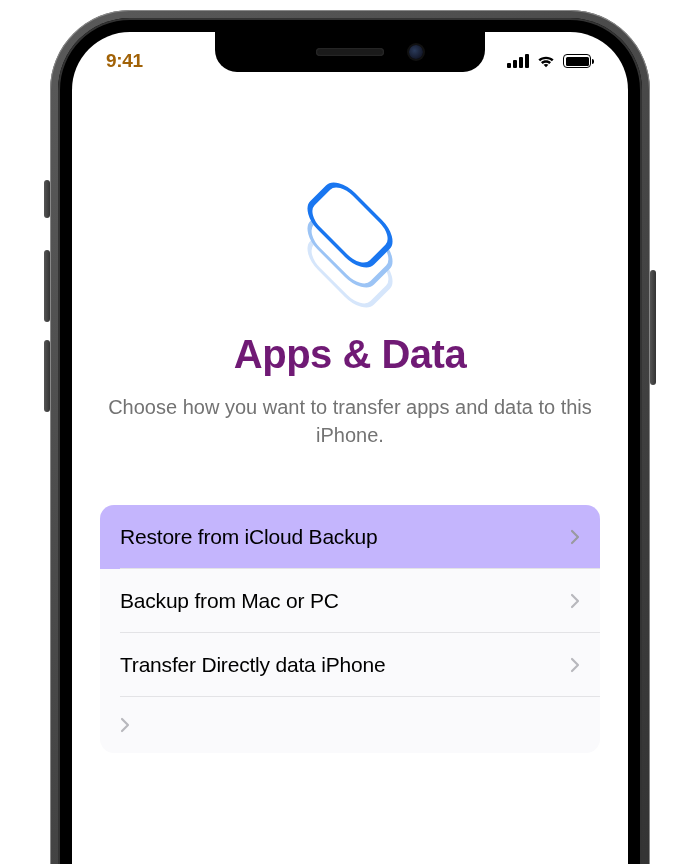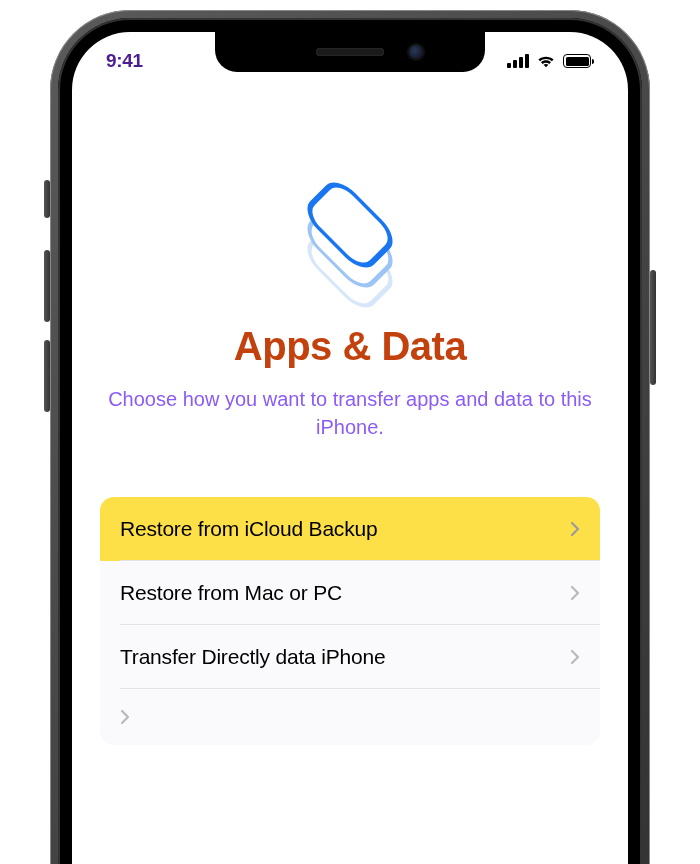--- a/index.html
+++ b/index.html
@@ -92,21 +92,21 @@
       height: 50px;
       display: flex;
       justify-content: space-between;
       align-items: center;
       padding: 0 34px;
       z-index: 5;
     }
     .status-time {
       font-size: 19px;
       font-weight: 600;
-      color: #4c1d95;
+      color: #a16207;
       letter-spacing: -0.3px;
       margin-top: 8px;
     }
     .status-icons {
       display: flex;
       align-items: center;
       gap: 7px;
       margin-top: 8px;
     }
     .signal-bars {
@@ -176,28 +176,29 @@
       transform: translateX(-50%) rotate(45deg) scaleY(0.58);
       border: 5px solid;
       background: #fff;
     }
     .layer.l3 { top: 58px; border-color: #d6e6fb; }
     .layer.l2 { top: 38px; border-color: #9cc4f5; }
     .layer.l1 { top: 18px; border-color: #1976f0; border-width: 6px;}
     .title {
       font-size: 40px;
       font-weight: 700;
-      color: #c2410c;
+      color: #701a75;
       letter-spacing: -0.5px;
       margin-bottom: 16px;
       text-align: center;
+      margin-top: 8px;
     }
     .subtitle {
       font-size: 20px;
-      color: #8b5cf6;
+      color: #737373;
       text-align: center;
       line-height: 1.4;
       margin-bottom: 56px;
       padding: 0 4px;
     }
     .options {
       width: 100%;
       border-radius: 14px;
       overflow: hidden;
       background: #fafafc;
@@ -213,21 +214,21 @@
     .option:not(:last-child)::after {
       content: "";
       position: absolute;
       bottom: 0;
       left: 20px;
       right: 0;
       height: 1px;
       background: #e3e3e6;
     }
     .option.selected {
-      background: #fde047;
+      background: #c4b5fd;
     }
     .option-label {
       font-size: 21px;
       color: #000;
       letter-spacing: -0.2px;
     }
     .chevron {
       color: #b8b8bd;
       display: flex;
     }
@@ -285,21 +286,21 @@
         <div class="options">
           <div class="option selected">
             <span class="option-label">Restore from iCloud Backup</span>
             <span class="chevron">
               <svg width="10" height="16" viewBox="0 0 10 16">
                   <path d="M2 2 L8 8 L2 14" stroke="currentColor" stroke-width="2.2" fill="none" stroke-linecap="round" stroke-linejoin="round"></path>
                 </svg>
             </span>
           </div>
           <div class="option">
-            <span class="option-label">Restore from Mac or PC</span>
+            <span class="option-label">Backup from Mac or PC</span>
             <span class="chevron">
               <svg width="10" height="16" viewBox="0 0 10 16">
                   <path d="M2 2 L8 8 L2 14" stroke="currentColor" stroke-width="2.2" fill="none" stroke-linecap="round" stroke-linejoin="round"></path>
                 </svg>
             </span>
           </div>
           <div class="option">
             <span class="option-label">Transfer Directly data iPhone</span>
             <span class="chevron">
               <svg width="10" height="16" viewBox="0 0 10 16">

